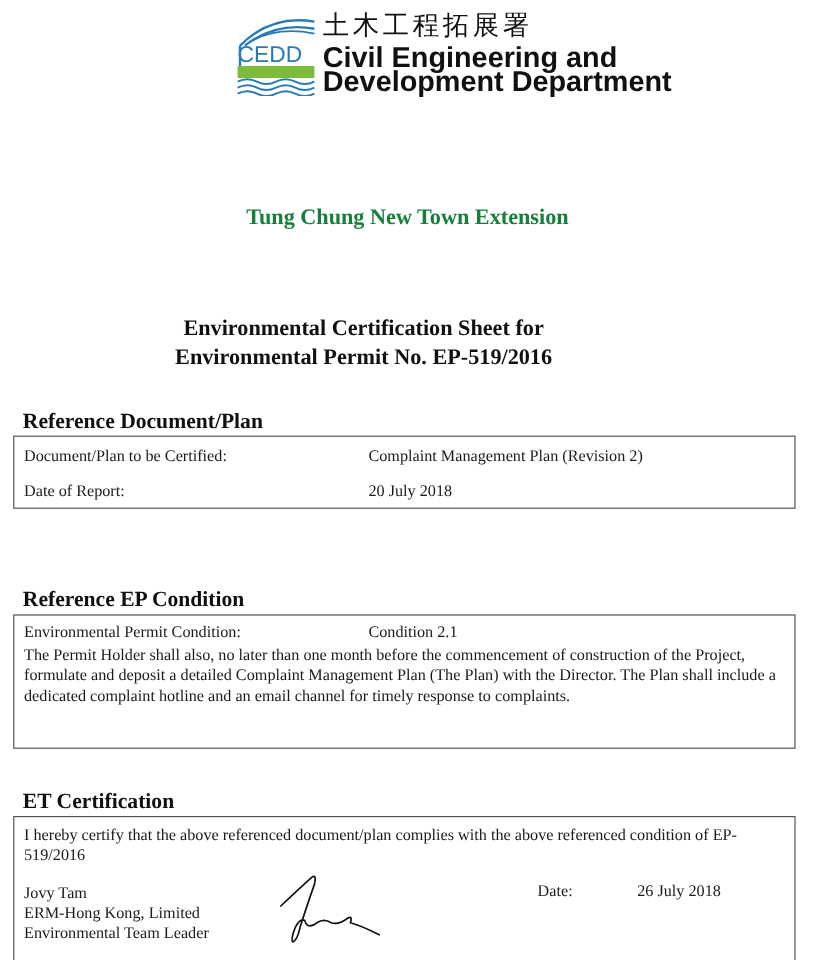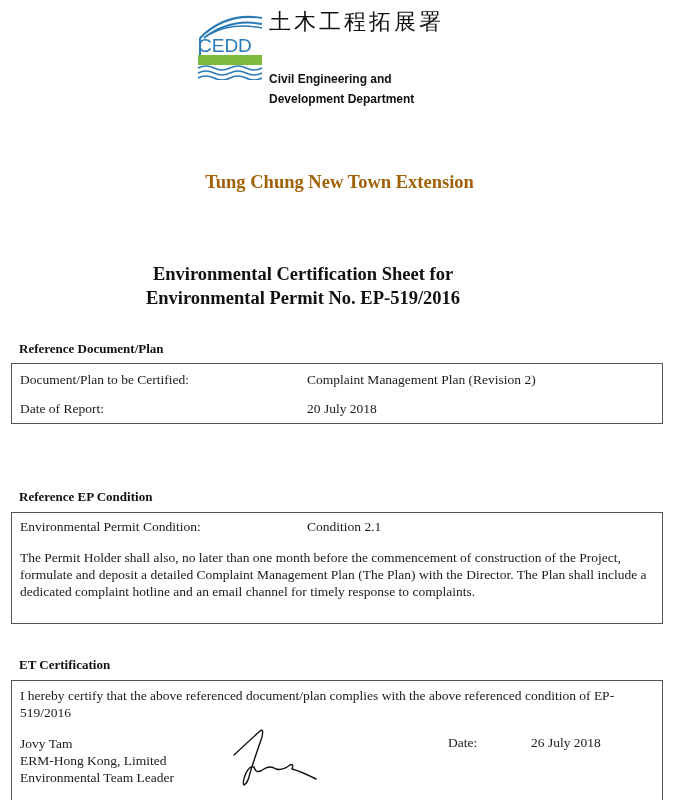--- a/index.html
+++ b/index.html
@@ -10,34 +10,34 @@
   }
   .logo { position: absolute; left: 196px; top: 8px; width: 290px; height: 72px; }
   .logo-mark { position: absolute; left: 0; top: 0; width: 68px; height: 72px; }
   .logo-cn {
     position: absolute; left: 73px; top: 1px;
     font-family: "DejaVu Sans", sans-serif; font-size: 22px; letter-spacing: 3px;
     color: #111; white-space: nowrap; line-height: 26px;
   }
   .logo-en {
     position: absolute; left: 73px; top: 31px;
-    font-family: "Liberation Sans", sans-serif; font-weight: bold; font-size: 12px;
-    line-height: 20px; color: #111; white-space: nowrap; margin-top: 30px;
+    font-family: "Liberation Sans", sans-serif; font-weight: bold; font-size: 24px;
+    line-height: 20px; color: #111; white-space: nowrap;
   }
   .title1 {
     position: absolute; left: 0; width: 679px; top: 172px; text-align: center;
-    font-family: "Liberation Serif", serif; font-weight: bold; font-size: 18.5px; color: #a16207;
+    font-family: "Liberation Serif", serif; font-weight: bold; font-size: 18.5px; color: #15803d;
   }
   .title2 {
     position: absolute; left: 0; width: 606px; top: 262px; text-align: center;
     font-family: "Liberation Serif", serif; font-weight: bold; font-size: 18.5px; line-height: 24px; color: #111;
   }
   .section-label {
     position: absolute; left: 19px;
-    font-family: "Liberation Serif", serif; font-weight: bold; font-size: 13px; color: #111;
+    font-family: "Liberation Serif", serif; font-weight: bold; font-size: 18px; color: #111;
   }
   .box {
     position: absolute; left: 11px; width: 652px;
     border: 1.5px solid #555; box-sizing: border-box;
     font-family: "Liberation Serif", serif; font-size: 13.5px; color: #1a1a1a;
   }
   .row { position: absolute; left: 8px; white-space: nowrap; }
   .val { position: absolute; left: 295px; white-space: nowrap; }
   .para { position: absolute; left: 8px; right: 6px; line-height: 17px; }
   .sig { position: absolute; left: 220px; top: 725px; width: 110px; height: 65px; }
@@ -75,21 +75,21 @@
   <div class="row" style="top:8px;">Document/Plan to be Certified:</div>
   <div class="val" style="top:8px;">Complaint Management Plan (Revision 2)</div>
   <div class="row" style="top:37px;">Date of Report:</div>
   <div class="val" style="top:37px;">20 July 2018</div>
 </div>
 
 <div class="section-label" style="top:489px;">Reference EP Condition</div>
 <div class="box" style="top:512px; height:112px;">
   <div class="row" style="top:6px;">Environmental Permit Condition:</div>
   <div class="val" style="top:6px;">Condition 2.1</div>
-  <div class="para" style="top:36px;">The Permit Holder shall also, no later than one month before the commencement of construction of the Project, formulate and deposit a detailed Complaint Management Plan (The Plan) with the Director.  The Plan shall include a dedicated complaint hotline and an email channel for timely response to complaints.</div>
+  <div class="para" style="top:24px;">The Permit Holder shall also, no later than one month before the commencement of construction of the Project, formulate and deposit a detailed Complaint Management Plan (The Plan) with the Director.  The Plan shall include a dedicated complaint hotline and an email channel for timely response to complaints.</div>
 </div>
 
 <div class="section-label" style="top:657px;">ET Certification</div>
 <div class="box" style="top:680px; height:123px;">
   <div class="para" style="top:6px;">I hereby certify that the above referenced document/plan complies with the above referenced condition of EP-519/2016</div>
   <div class="row" style="top:54px; line-height:17px;">
     <div>Jovy Tam</div>
     <div>ERM-Hong Kong, Limited</div>
     <div>Environmental Team Leader</div>
   </div>

